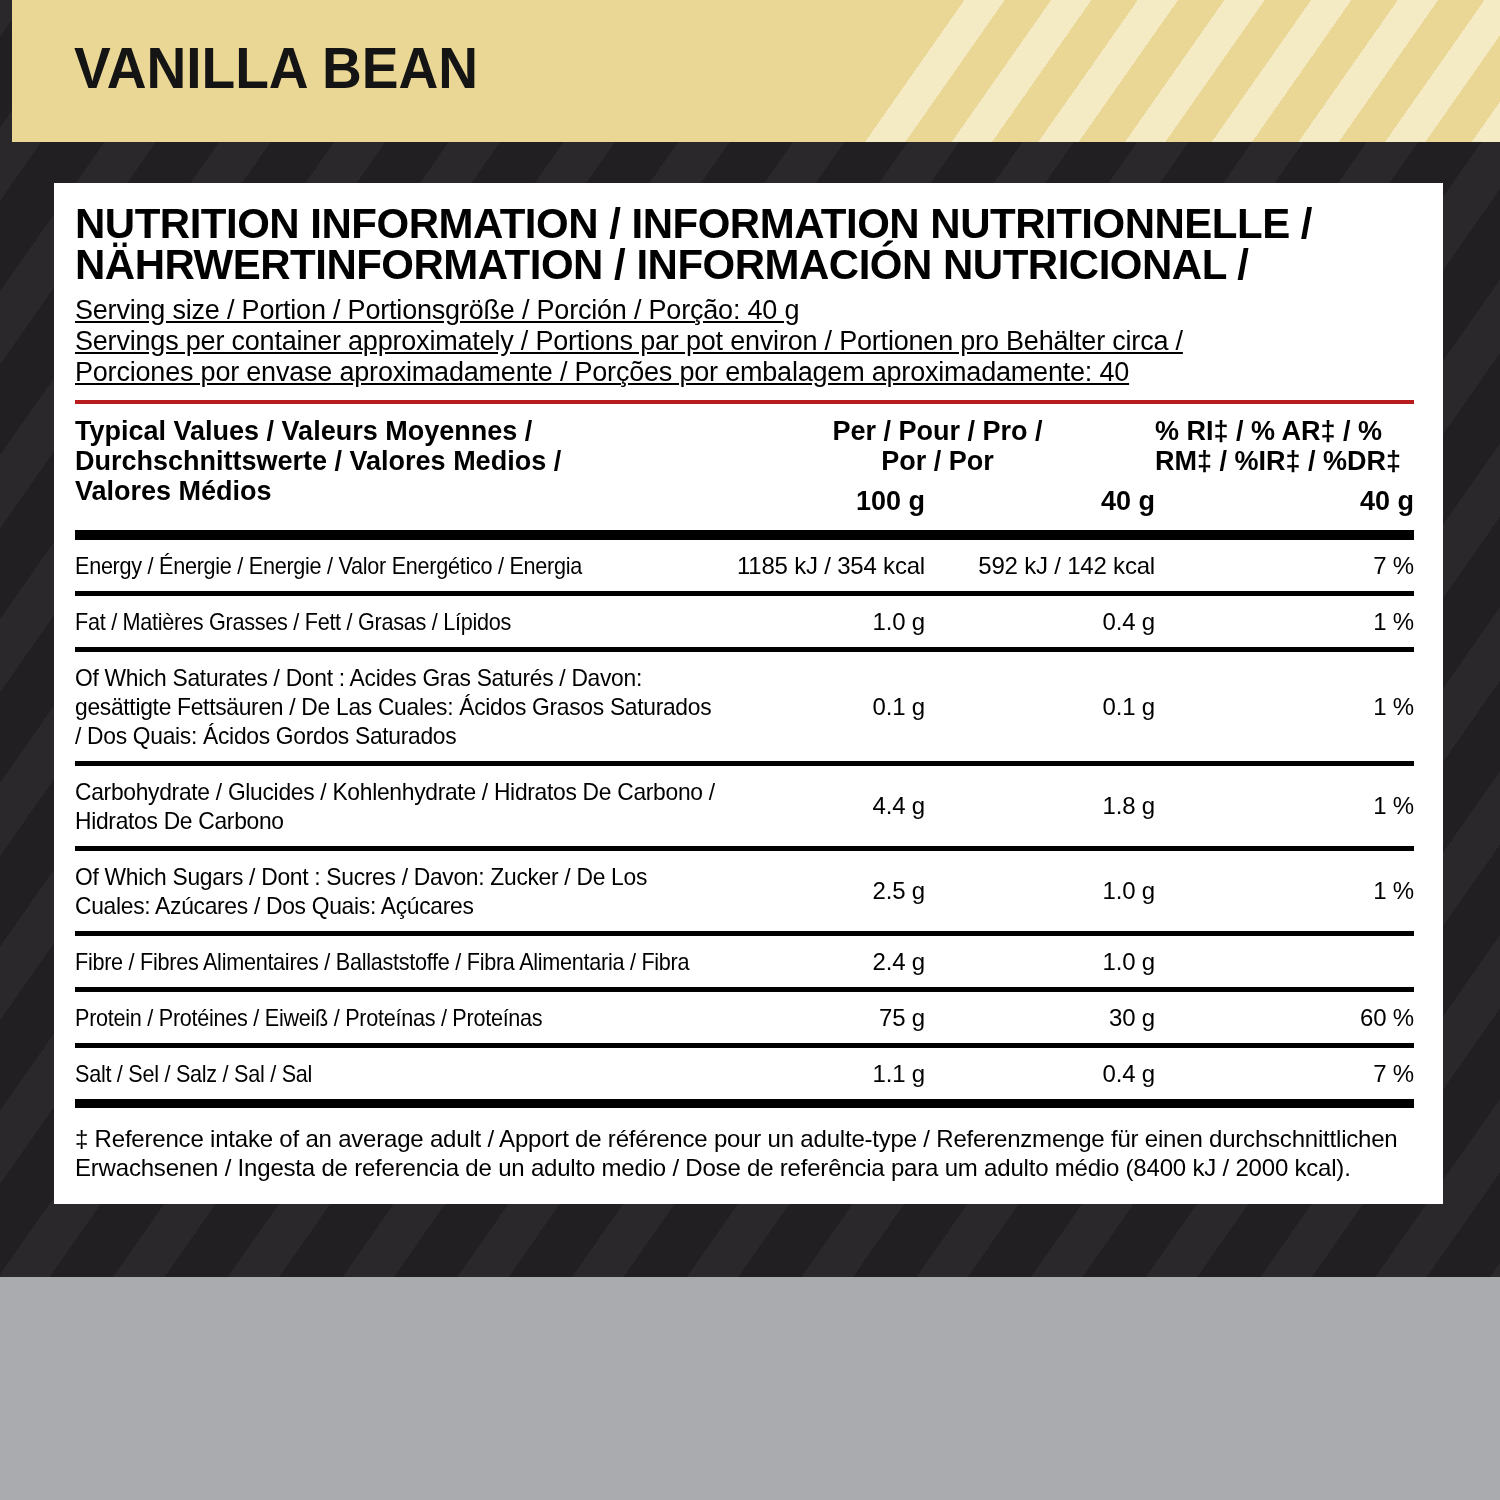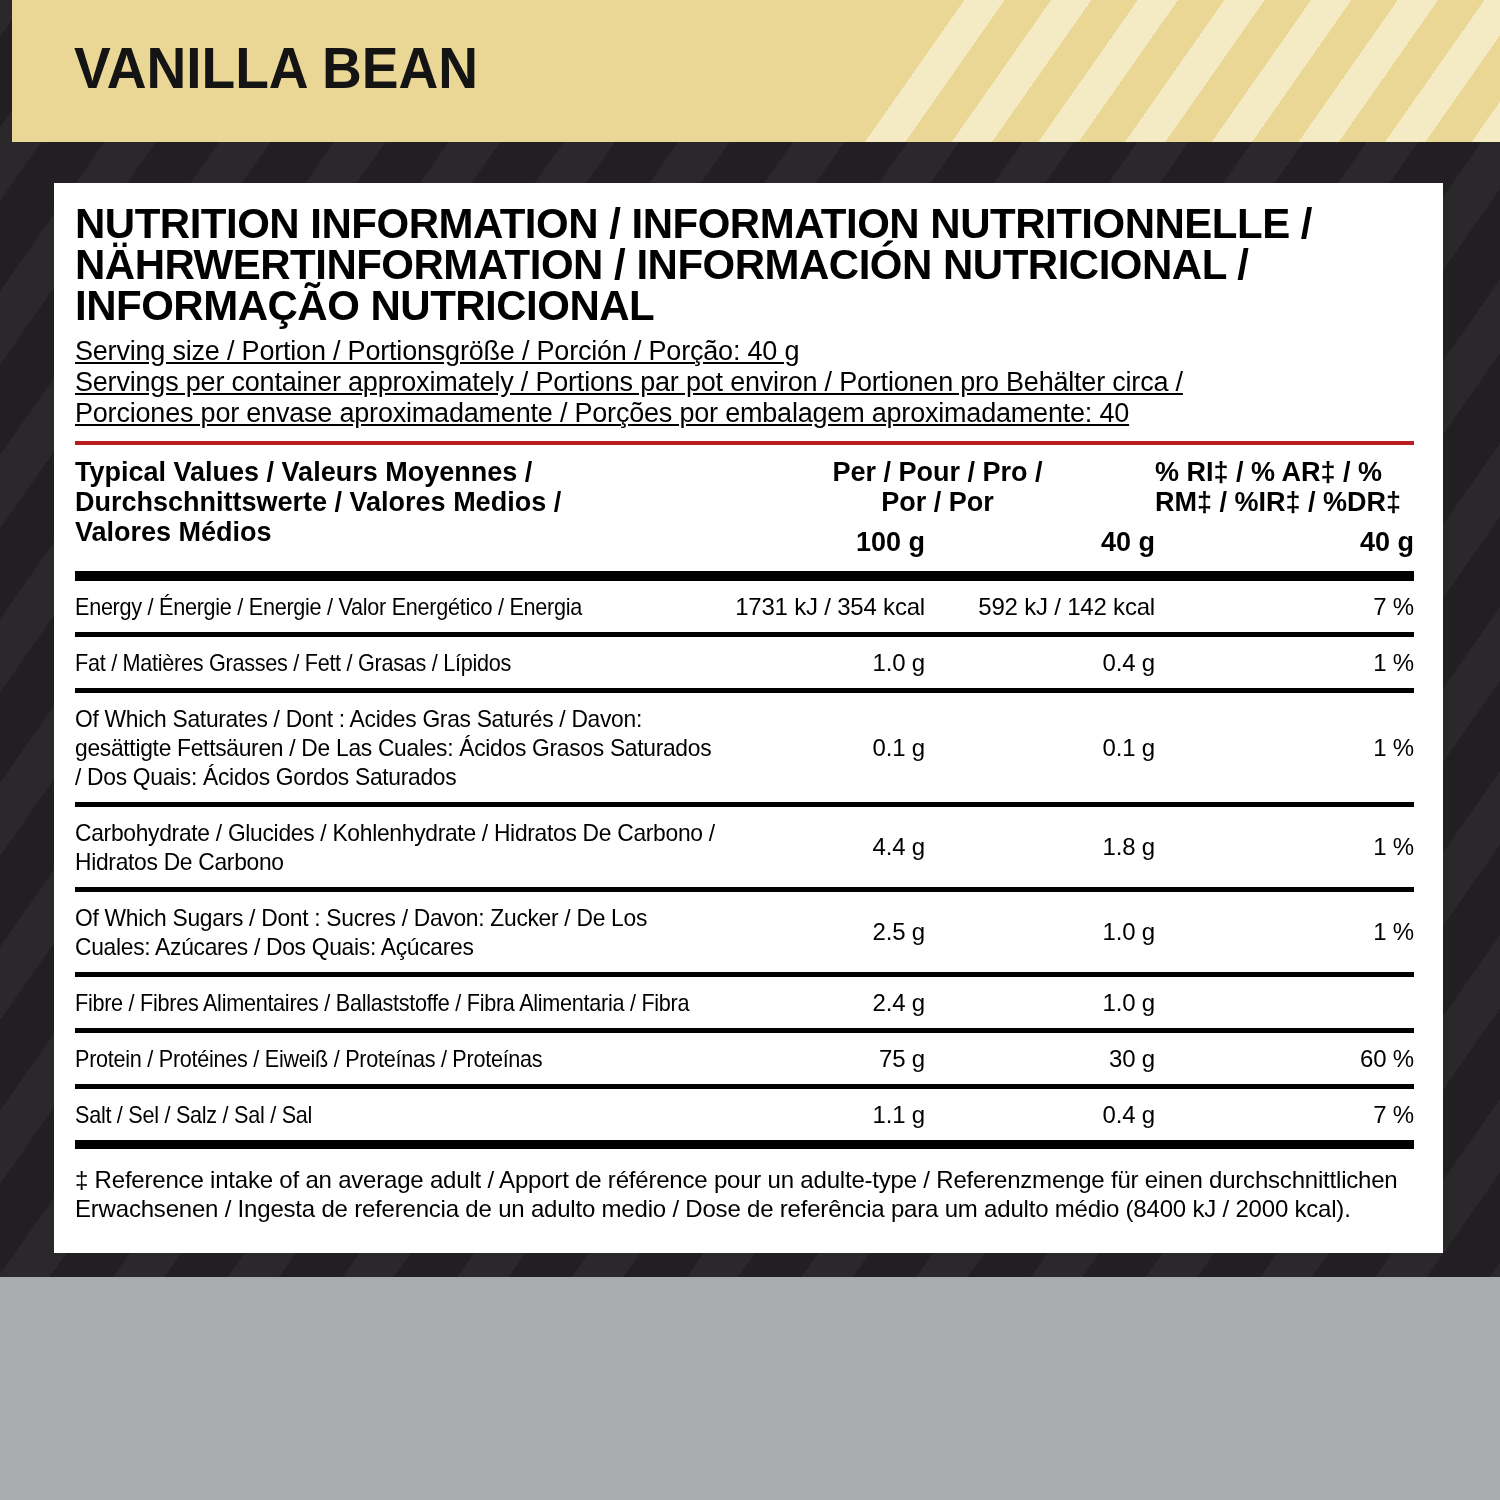--- a/index.html
+++ b/index.html
@@ -17,21 +17,21 @@
     clip-path: polygon(170px 0, 720px 0, 720px 142px, 30px 142px);
   }
   .banner-title {
     position:absolute; left:62px; top:34px; margin:0;
     font-size:58px; font-weight:bold; color:#141414; white-space:nowrap;
     transform:scaleX(0.95); transform-origin:0 0; letter-spacing:0;
   }
   
   .panel {
     position:absolute; left:54px; top:183px; width:1389px;
-    background:#ffffff; padding:20px 29px 30px 21px;
+    background:#ffffff; padding:20px 29px 22px 21px;
   }
   .heading { margin:0 0 10px 0; font-size:42px; line-height:41px; font-weight:bold; letter-spacing:-0.5px; }
   .serving { font-size:27px; line-height:31px; letter-spacing:-0.2px; margin:0 0 12px 0;text-decoration:underline; }
   table.nut { width:100%; border-collapse:collapse; table-layout:fixed; border-top:4px solid #b91c1c; }
   thead { border-bottom:10px solid #000; }
   thead th { font-weight:bold; font-size:27px; line-height:30px; padding:0; vertical-align:top; }
   th.h-label { text-align:left;  padding-top:12px; }
   th.h-per   { text-align:center; padding-top:12px; }
   th.h-ri    { text-align:left;  padding-top:12px; }
   tr.sub th  { text-align:right; padding:10px 0 14px 0; font-size:27px; }
@@ -53,21 +53,20 @@
   <div class="banner">
     <div class="banner-stripes"></div>
     <h1 class="banner-title">VANILLA BEAN</h1>
   </div>
 
   <div class="panel">
 
     <h2 class="heading">
       <div>NUTRITION INFORMATION / INFORMATION NUTRITIONNELLE /</div>
       <div>NÄHRWERTINFORMATION / INFORMACIÓN NUTRICIONAL /</div>
-      <div>INFORMAÇÃO NUTRICIONAL</div>
     </h2>
 
     <div class="serving">
       <div>Serving size / Portion / Portionsgröße / Porción / Porção: 40 g</div>
       <div>Servings per container approximately / Portions par pot environ / Portionen pro Behälter circa /</div>
       <div>Porciones por envase aproximadamente / Porções por embalagem aproximadamente: 40</div>
     </div>
 
     <table class="nut">
       <colgroup>
@@ -96,21 +95,21 @@
           <th>100 g</th>
           <th>40 g</th>
           <th>40 g</th>
         </tr>
       </thead>
       <tbody>
         <tr class="oneline">
           <td class="lbl">
               <div class="txt">Energy / Énergie / Energie / Valor Energético / Energia</div>
             </td>
-          <td class="val">1731 kJ / 354 kcal</td>
+          <td class="val">1185 kJ / 354 kcal</td>
           <td class="val">592 kJ / 142 kcal</td>
           <td class="val">7 %</td>
         </tr>
         <tr class="oneline">
           <td class="lbl">
               <div class="txt">Fat / Matières Grasses / Fett / Grasas / Lípidos</div>
             </td>
           <td class="val">1.0 g</td>
           <td class="val">0.4 g</td>
           <td class="val">1 %</td>

